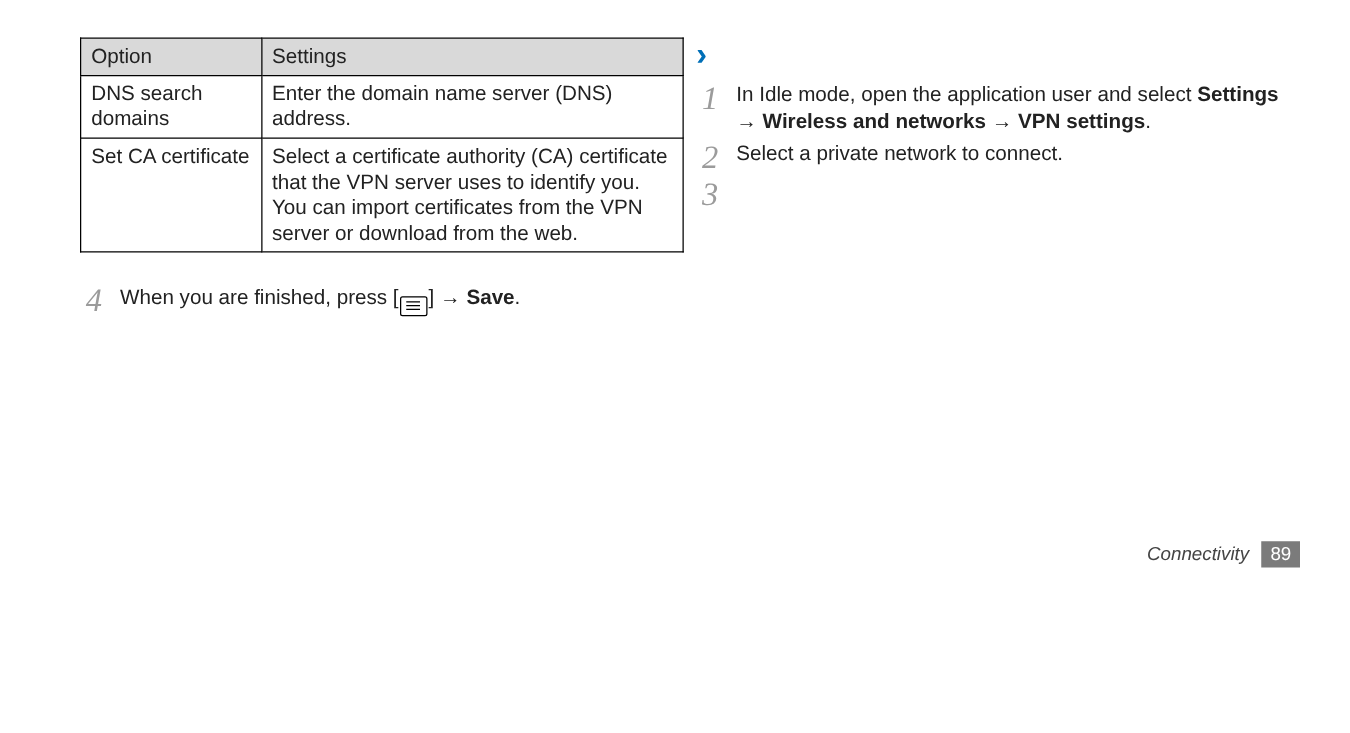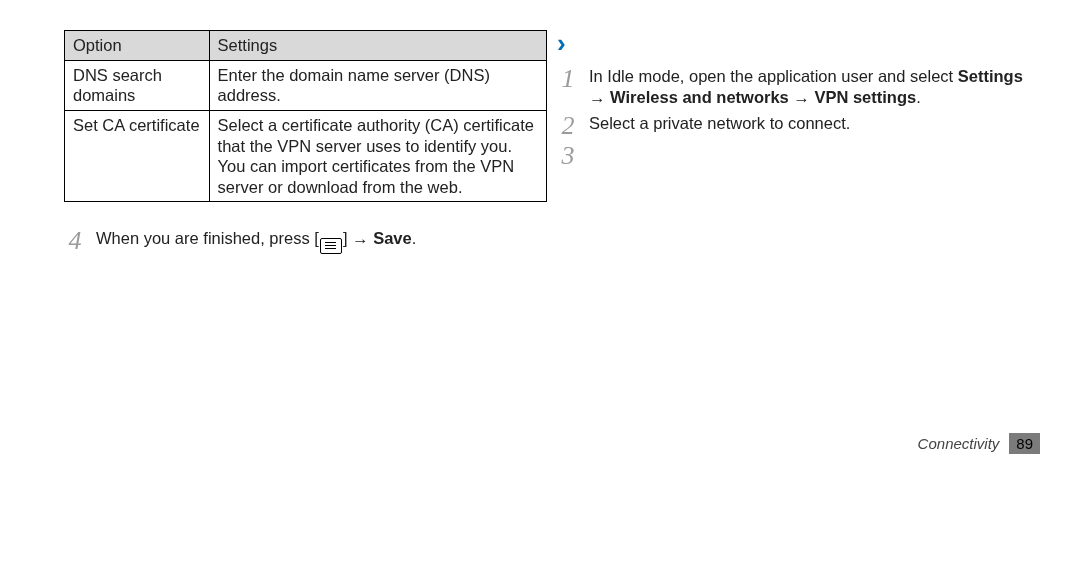--- a/index.html
+++ b/index.html
@@ -121,21 +121,21 @@
     bottom: 16px;
     font-size: 15px;
     display: flex;
     align-items: center;
     gap: 10px;
     font-style: italic;
     color: #444;
   }
   .footer .pagebox {
     background: #7b7b7b;
-    color: #000000;
+    color: #ffffff;
     font-style: normal;
     padding: 2px 7px;
     font-size: 15px;
   }
 
   b { font-weight: 700; }
 </style>
 </head>
 <body>
 

